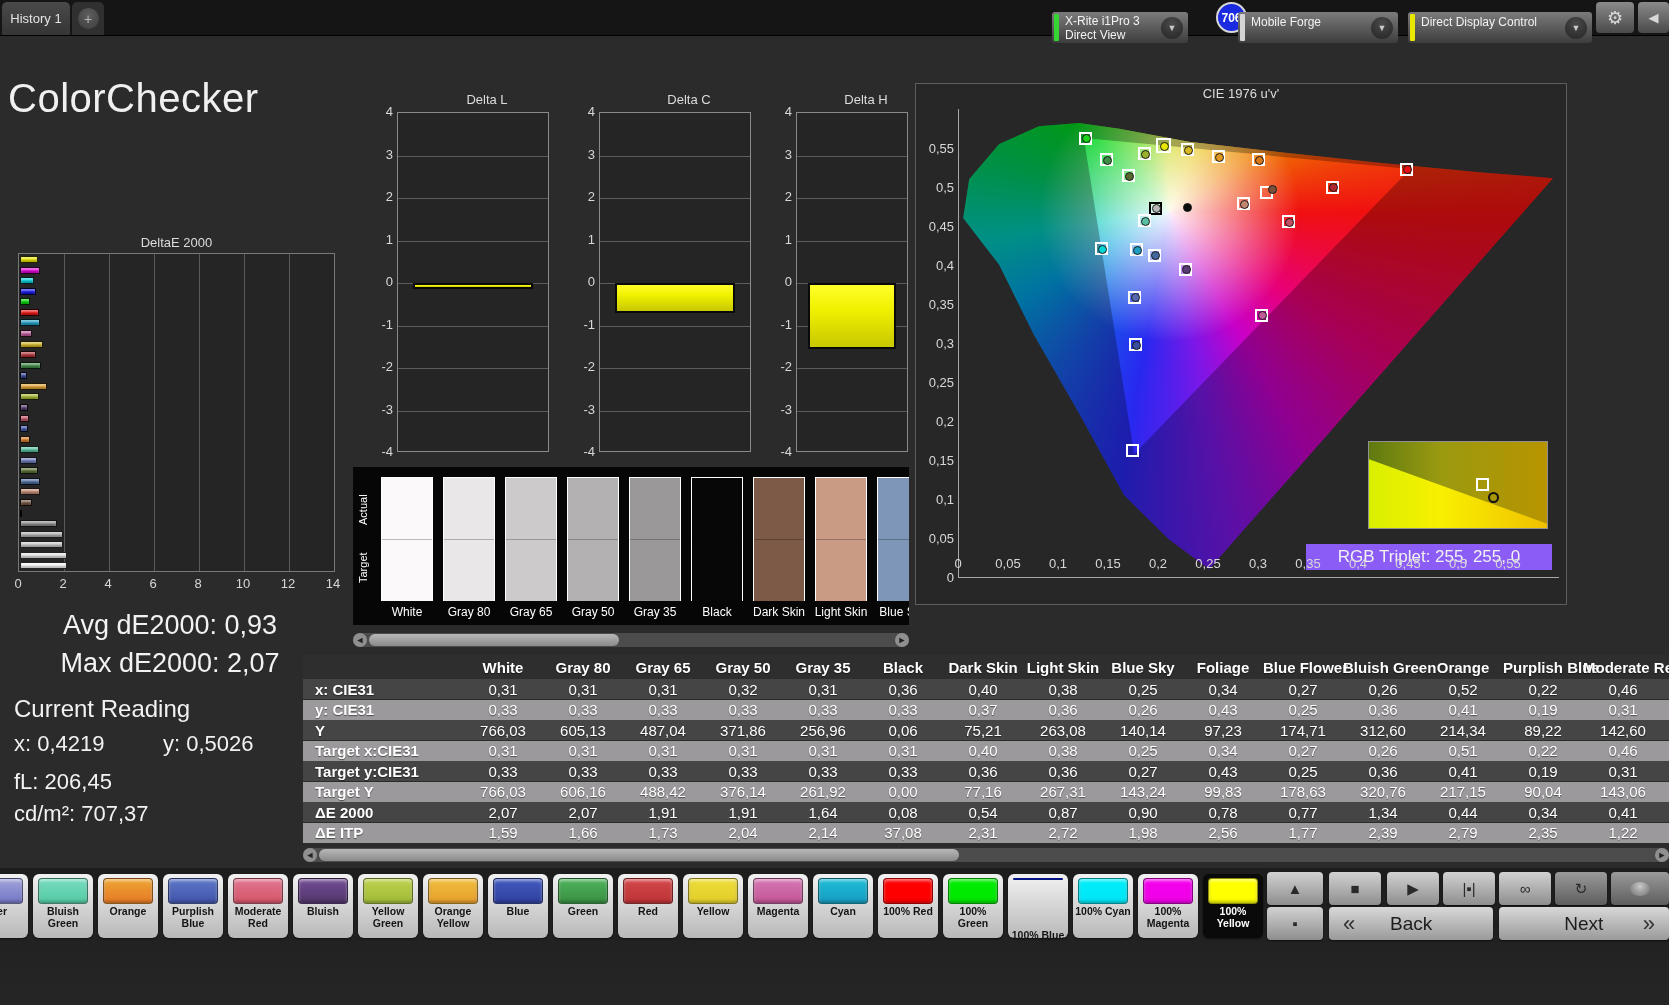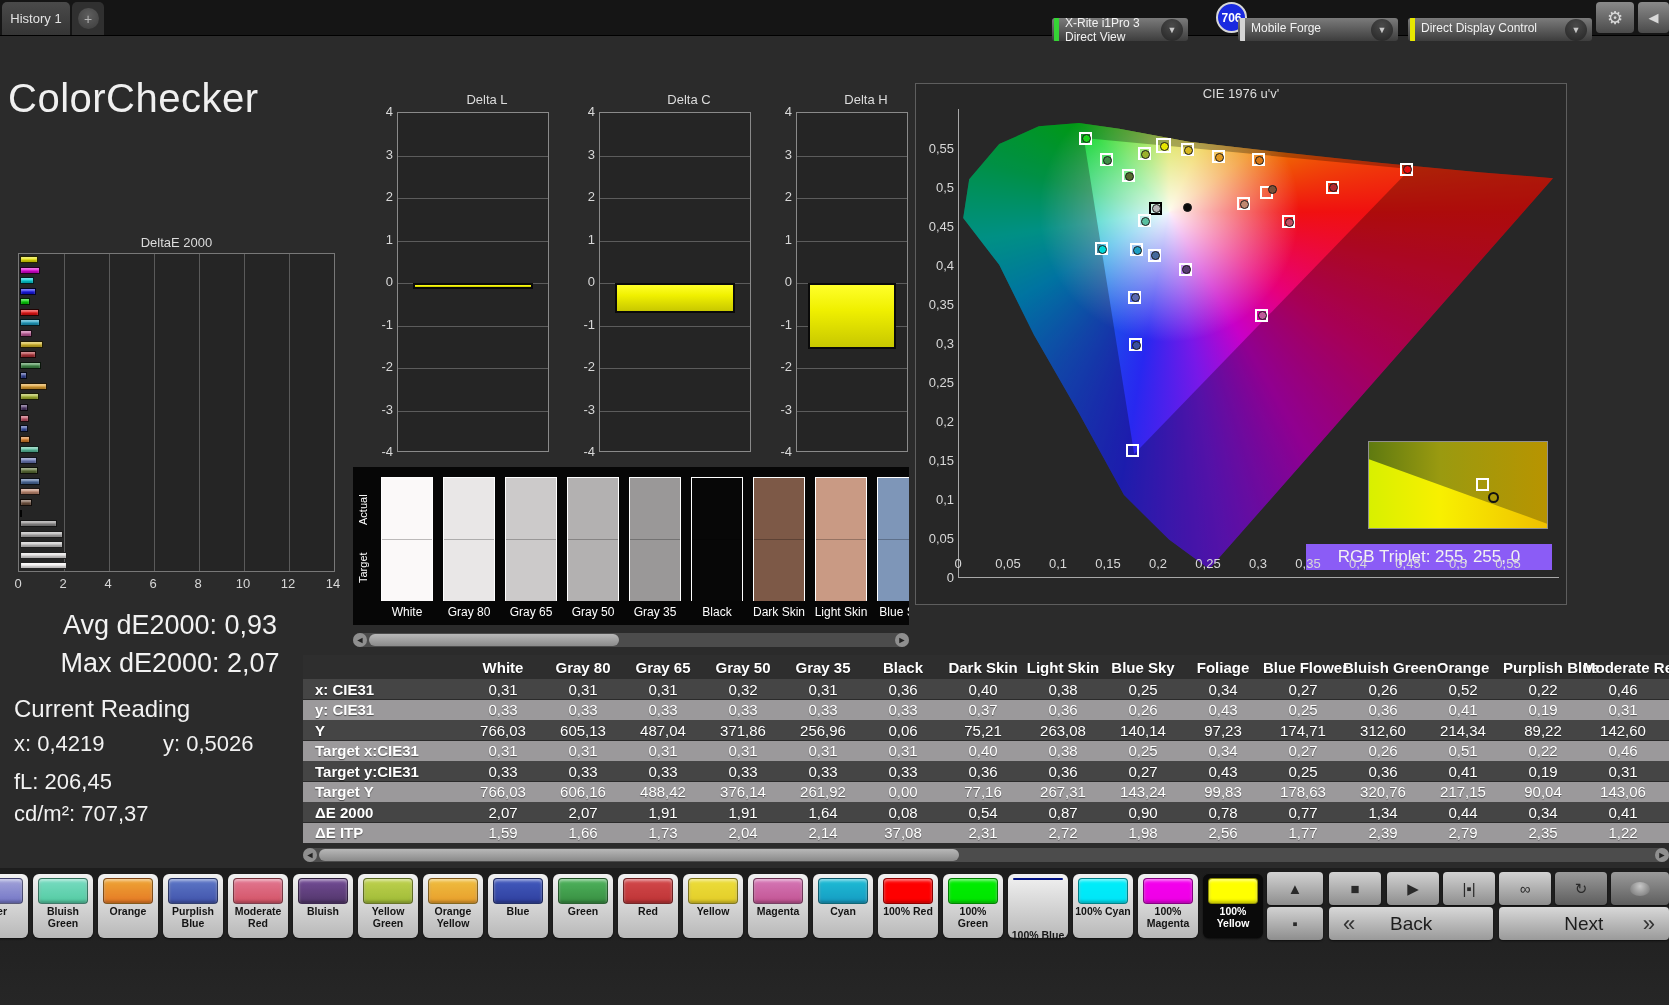--- a/index.html
+++ b/index.html
@@ -6,21 +6,21 @@
   body{width:1669px;height:1005px;position:relative;overflow:hidden;
        font-family:"Liberation Sans",sans-serif;color:#e8e8e8;}
   
   #top-bar{position:absolute;left:0;top:0;width:1669px;height:35px;background:#151515;border-bottom:1px solid #000;}
   .tab{position:absolute;left:2px;top:2px;width:68px;height:33px;background:linear-gradient(#4a4a4a,#353535);
        border-radius:5px 5px 0 0;display:flex;align-items:center;justify-content:center;font-size:13px;color:#e4e4e4;}
   .plus-tab{position:absolute;left:72px;top:2px;width:32px;height:33px;background:#303030;border-radius:5px 5px 0 0;
        display:flex;align-items:center;justify-content:center;}
   .plus-circle{width:21px;height:21px;border-radius:50%;background:radial-gradient(circle at 50% 35%,#5e5e5e,#3c3c3c);
        color:#b5b5b5;font-size:14px;display:flex;align-items:center;justify-content:center;}
-  .widget{position:absolute;top:18px;height:23px;background:linear-gradient(#7b7b7b,#3d3d3d);border-radius:3px;
+  .widget{position:absolute;top:12px;height:31px;background:linear-gradient(#7b7b7b,#3d3d3d);border-radius:3px;
        display:flex;align-items:center;overflow:hidden;}
   .widget .cbar{width:5px;height:27px;margin:0 6px 0 2px;border-radius:1px;}
   .widget .wtext{flex:1;font-size:12px;line-height:14px;color:#f2f2f2;white-space:nowrap;}
   .chev{width:22px;height:22px;border-radius:50%;background:radial-gradient(circle at 50% 30%,#4a4a4a,#242424);
        color:#c8c8c8;font-size:9px;display:flex;align-items:center;justify-content:center;margin:0 5px;}
   .badge{position:absolute;top:2px;width:31px;height:31px;border-radius:50%;background:#1a2ae0;border:2px solid #d8d8d8;
        box-sizing:border-box;color:#fff;font-size:12px;display:flex;align-items:center;justify-content:center;font-weight:bold;margin-left:22px;}
   .sq-btn{position:absolute;top:2px;height:31px;background:linear-gradient(#8a8a8a,#4a4a4a);border-radius:4px;
        color:#d8d8d8;display:flex;align-items:center;justify-content:center;}
   

